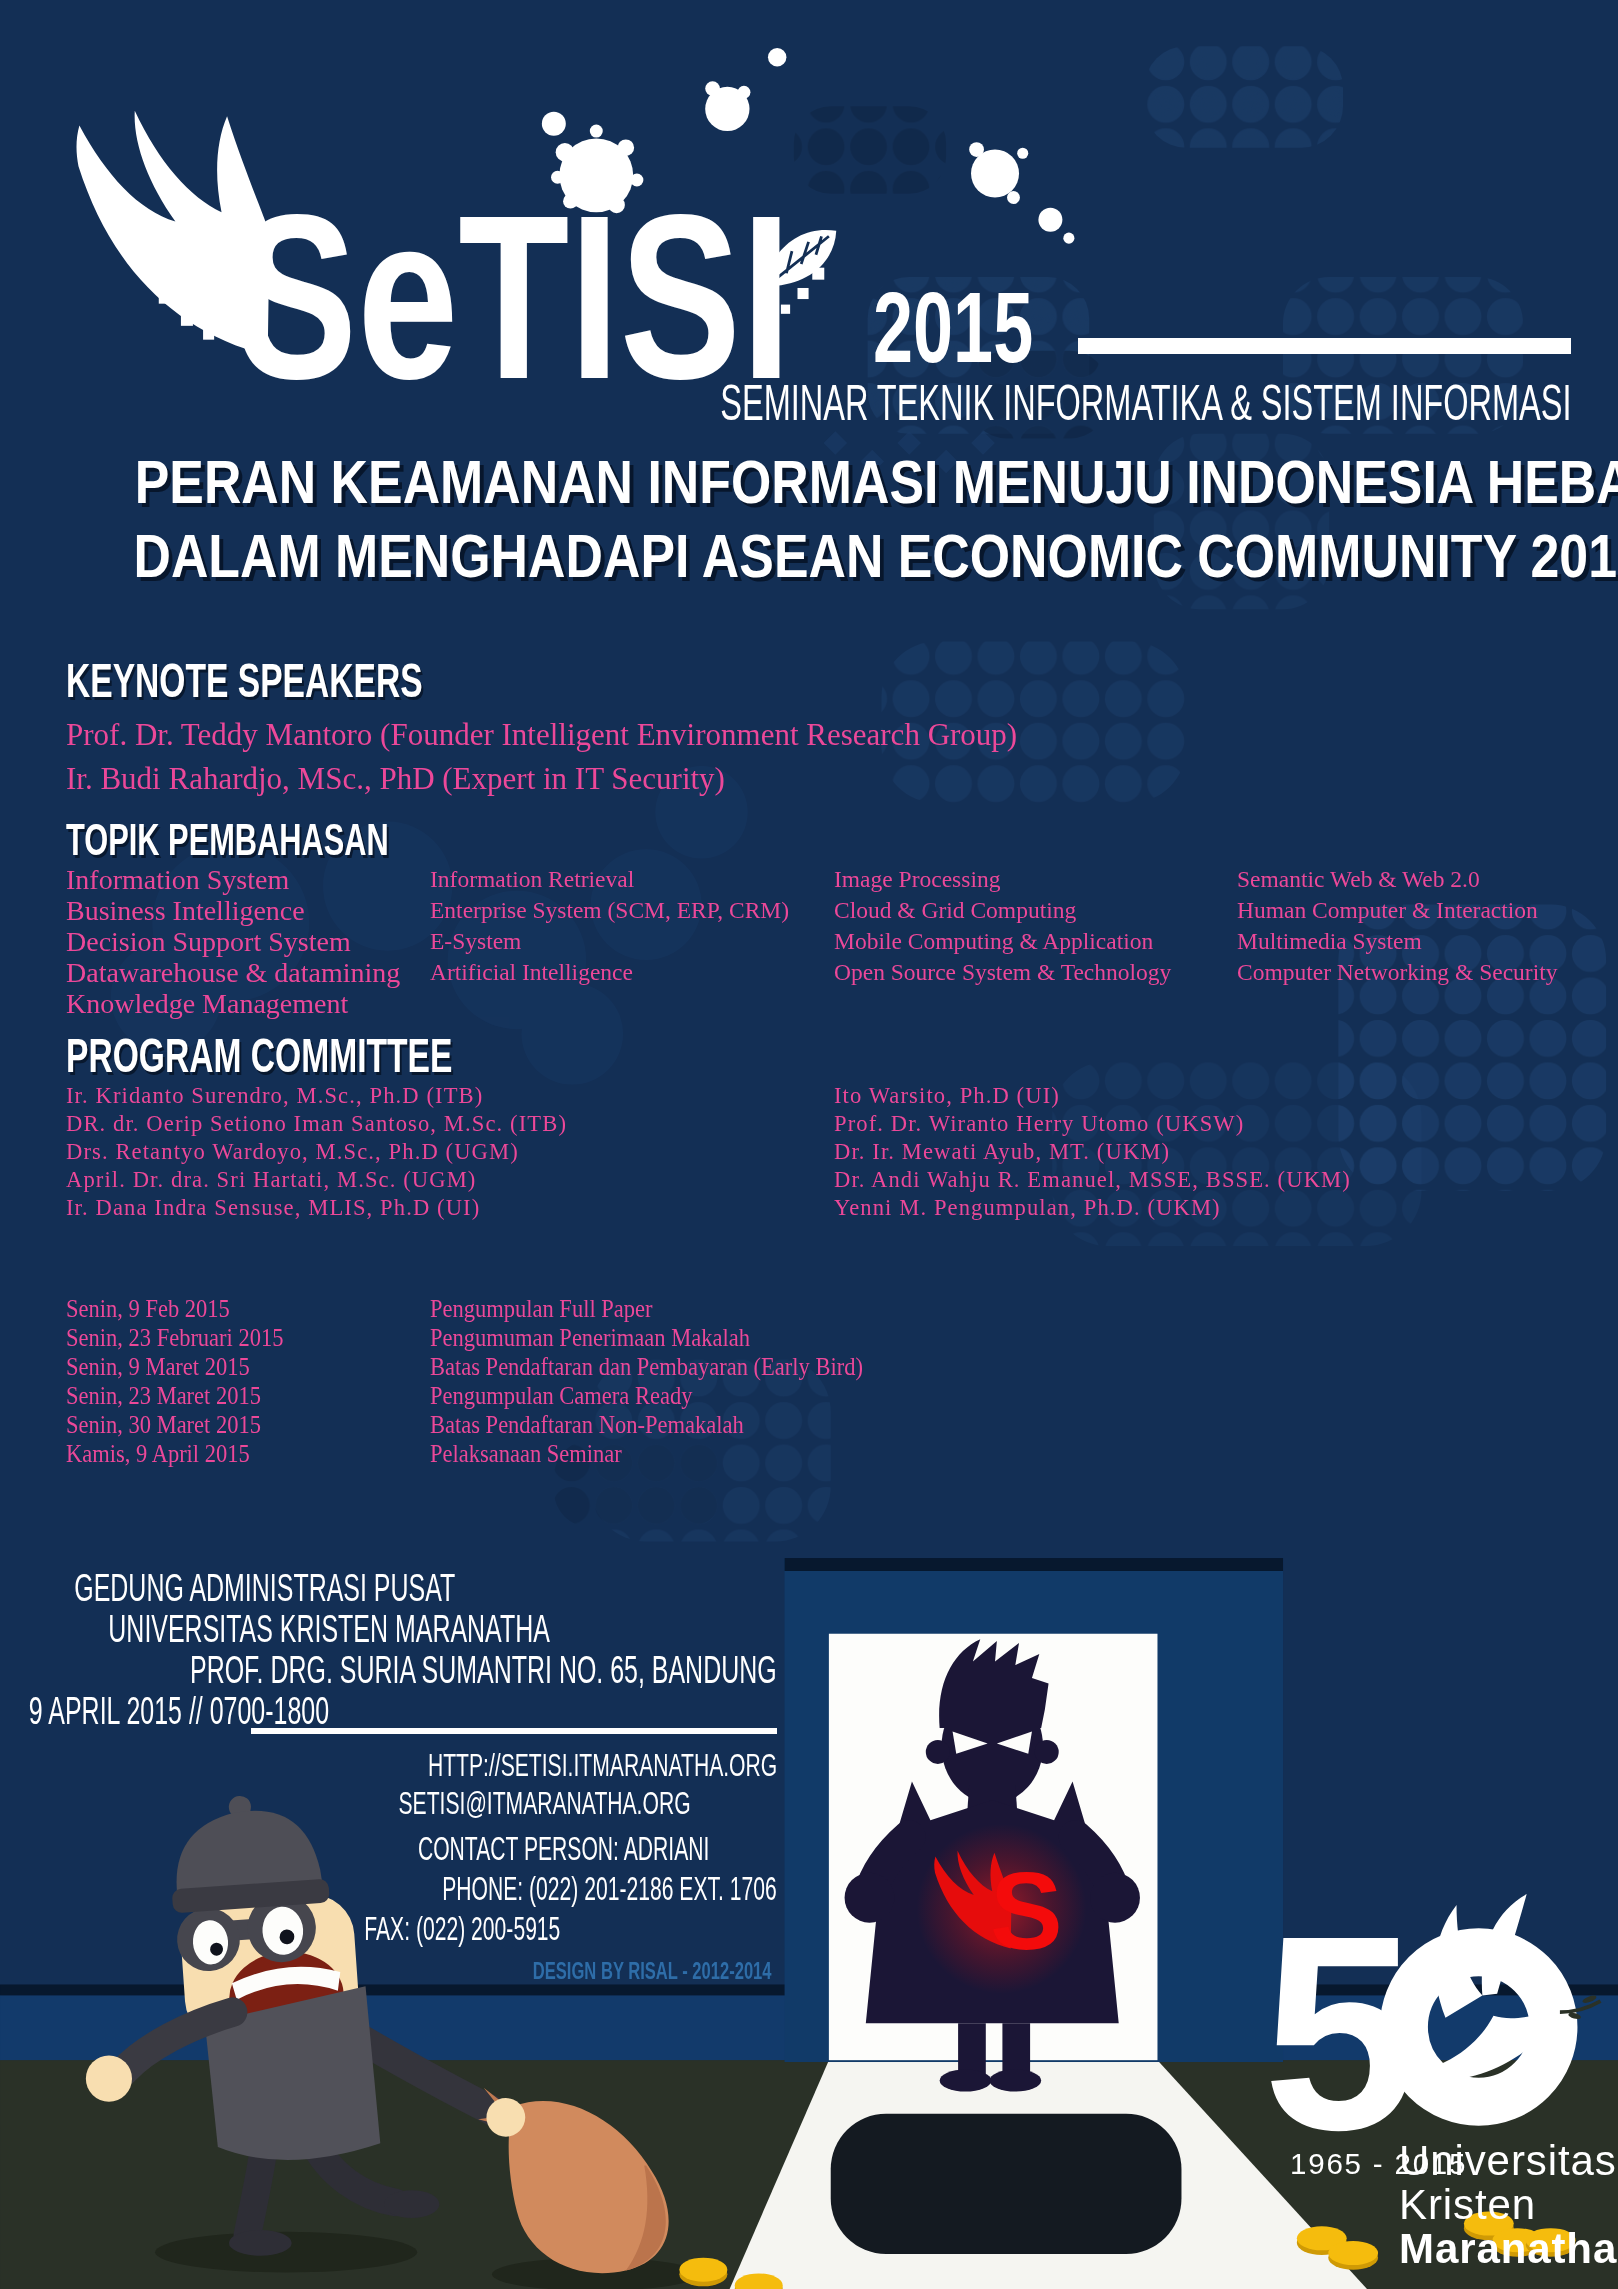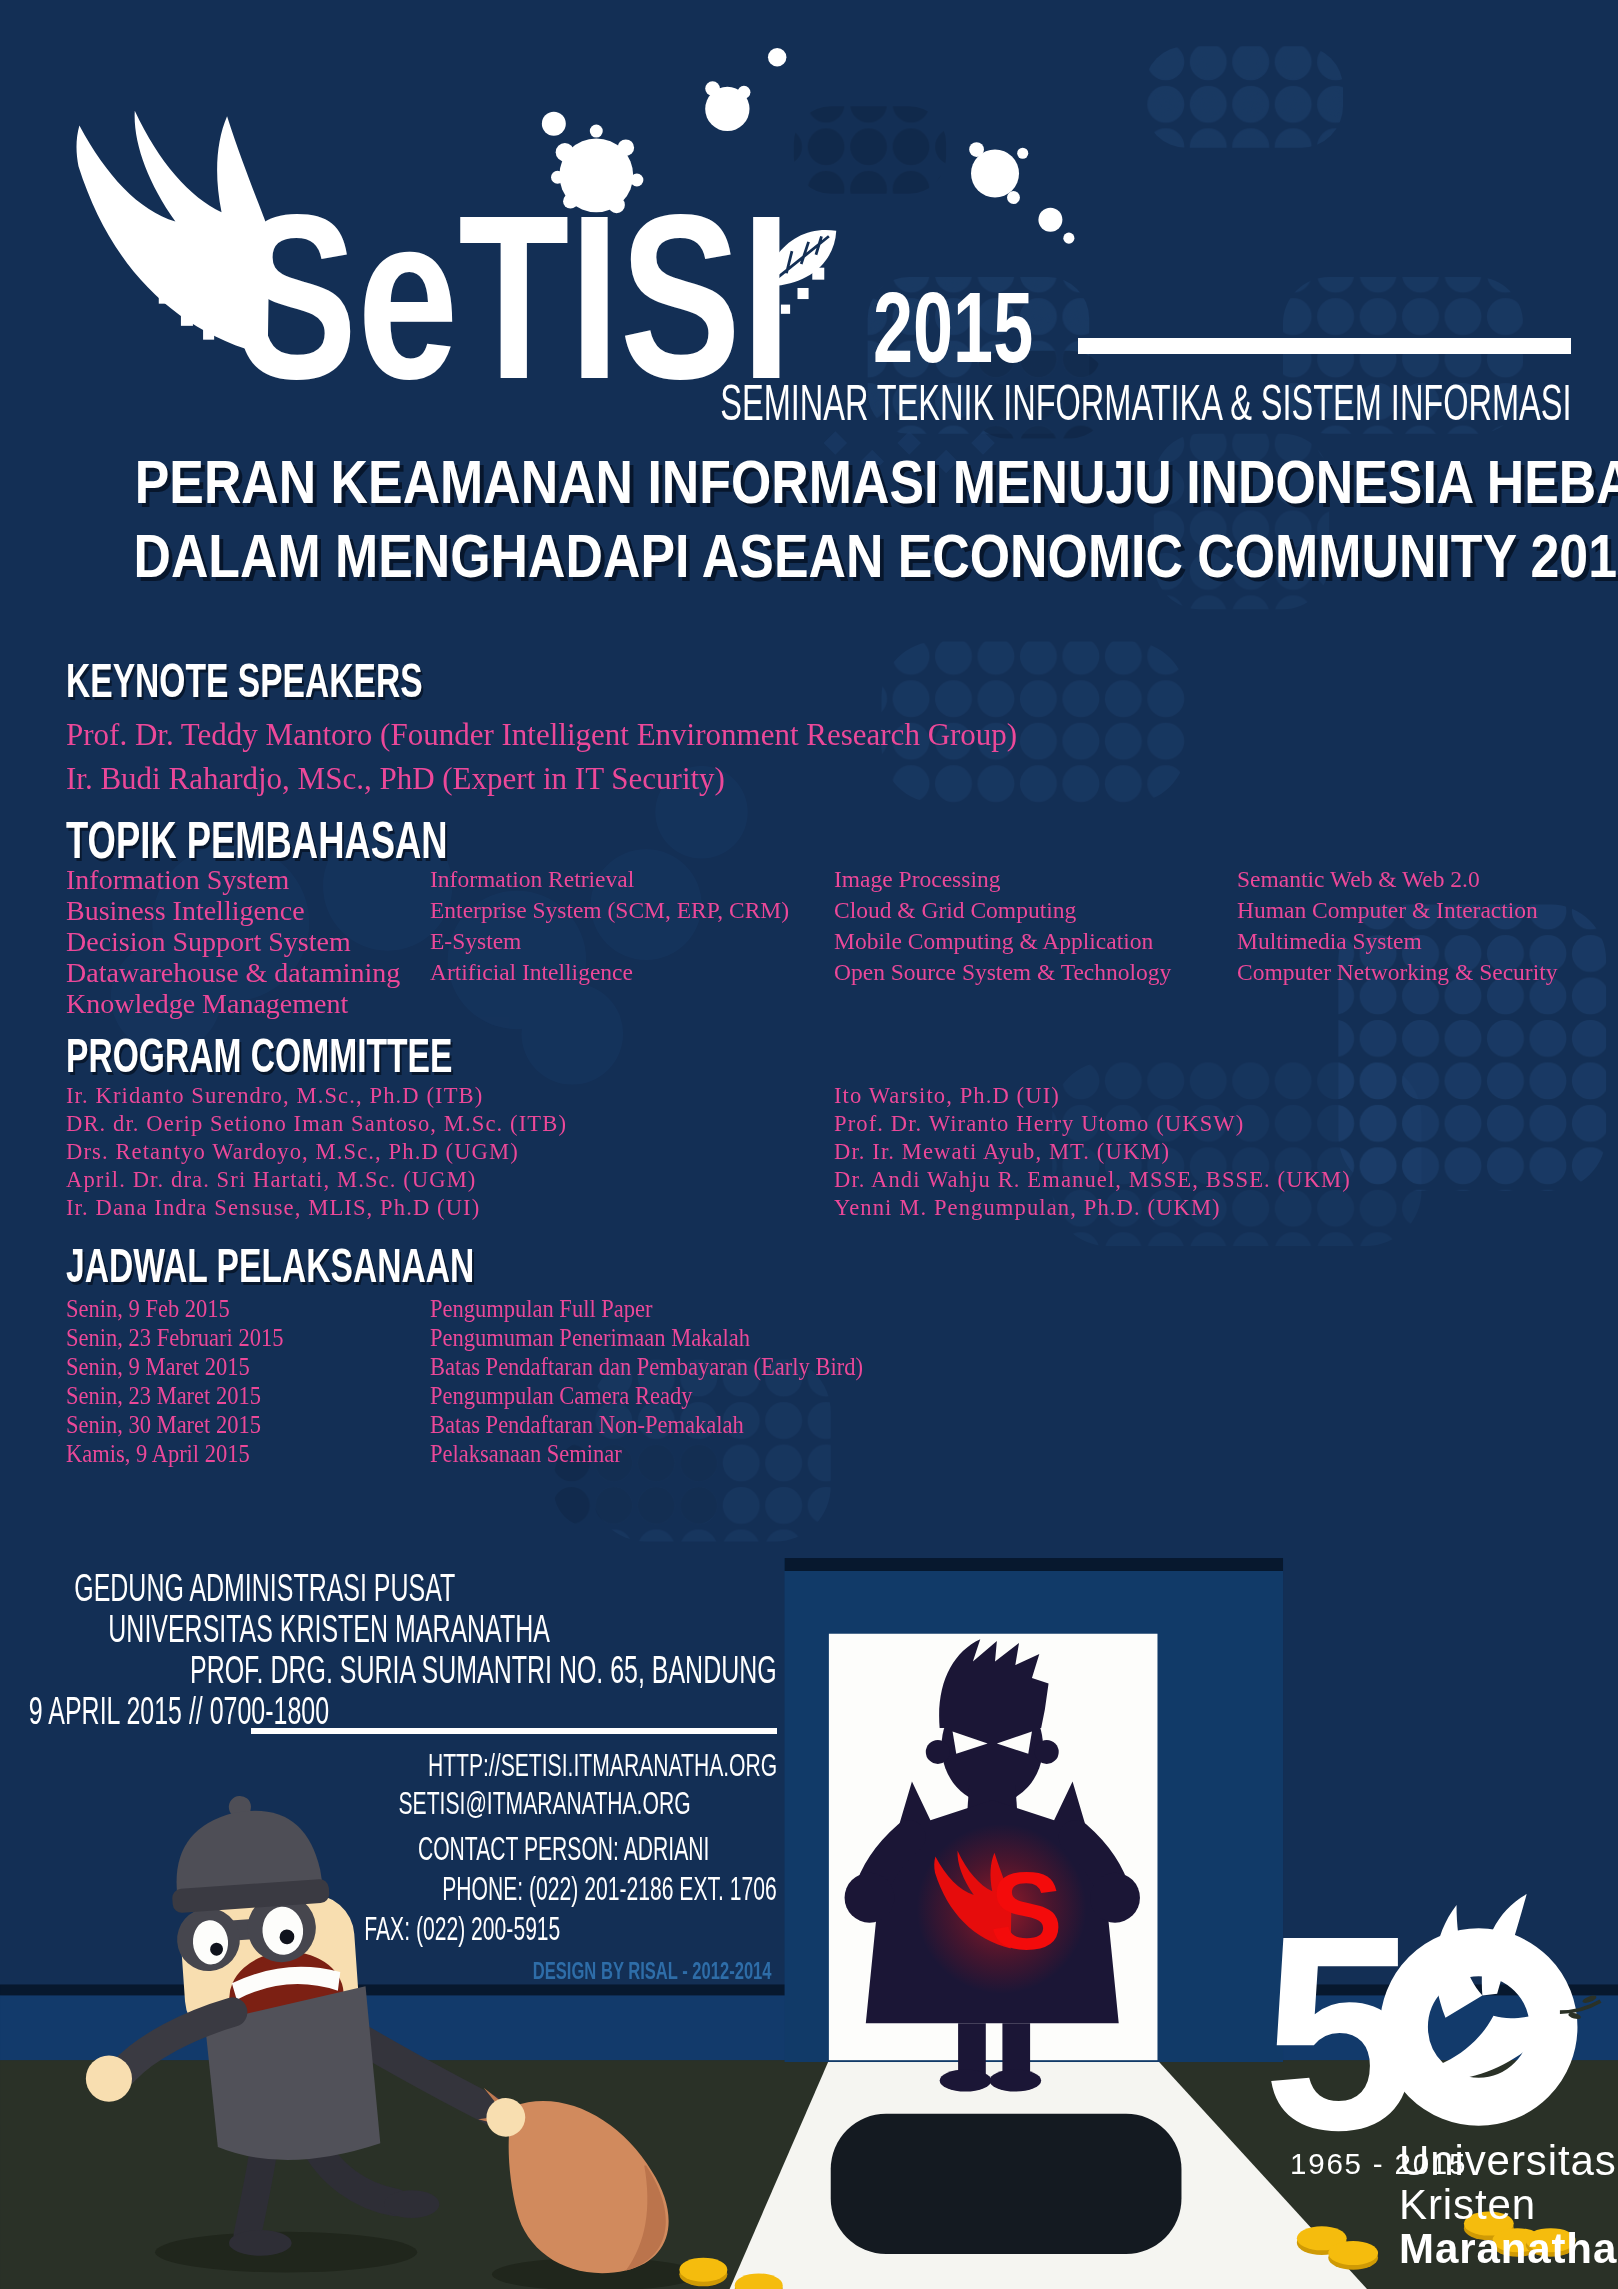--- a/index.html
+++ b/index.html
@@ -267,21 +267,21 @@
   </div>
 
   <div class="abs w cond hshadow" style="left:66px;top:657px;font-size:48px;line-height:48px;font-weight:bold">
     <span class="cx" style="transform:scaleX(.7)">KEYNOTE SPEAKERS</span>
   </div>
   <div class="abs serif" style="left:66px;top:713px;font-size:31px;line-height:44px">
     <div>Prof. Dr. Teddy Mantoro (Founder Intelligent Environment Research Group)</div>
     <div>Ir. Budi Rahardjo, MSc., PhD (Expert in IT Security)</div>
   </div>
 
-  <div class="abs w cond hshadow" style="left:66px;top:816px;font-size:52px;line-height:48px;font-weight:bold">
+  <div class="abs w cond hshadow" style="left:66px;top:816px;font-size:44px;line-height:48px;font-weight:bold">
     <span class="cx" style="transform:scaleX(.7)">TOPIK PEMBAHASAN</span>
   </div>
   <div class="abs serif" style="left:66px;top:864px;font-size:28px;line-height:31px">
     <div>Information System</div>
     <div>Business Intelligence</div>
     <div>Decision Support System</div>
     <div>Datawarehouse &amp; datamining</div>
     <div>Knowledge Management</div>
   </div>
   <div class="abs serif" style="left:430px;top:864px;font-size:23.5px;line-height:31px">
@@ -314,23 +314,20 @@
     <div>Ir. Dana Indra Sensuse, MLIS, Ph.D (UI)</div>
   </div>
   <div class="abs serif" style="left:834px;top:1082px;font-size:22.6px;line-height:28px;letter-spacing:1.1px">
     <div>Ito Warsito, Ph.D (UI)</div>
     <div>Prof. Dr. Wiranto Herry Utomo (UKSW)</div>
     <div>Dr. Ir. Mewati Ayub, MT. (UKM)</div>
     <div>Dr. Andi Wahju R. Emanuel, MSSE, BSSE. (UKM)</div>
     <div>Yenni M. Pengumpulan, Ph.D. (UKM)</div>
   </div>
 
-  <div class="abs w cond hshadow" style="left:66px;top:1242px;font-size:48px;line-height:48px;font-weight:bold">
-    <span class="cx" style="transform:scaleX(.7)">JADWAL PELAKSANAAN</span>
-  </div>
   <div class="abs serif" style="left:66px;top:1294px;font-size:25px;line-height:29px">
     <div><span class="cx" style="transform:scaleX(.9)">Senin, 9 Feb 2015</span></div>
     <div><span class="cx" style="transform:scaleX(.9)">Senin, 23 Februari 2015</span></div>
     <div><span class="cx" style="transform:scaleX(.9)">Senin, 9 Maret 2015</span></div>
     <div><span class="cx" style="transform:scaleX(.9)">Senin, 23 Maret 2015</span></div>
     <div><span class="cx" style="transform:scaleX(.9)">Senin, 30 Maret 2015</span></div>
     <div><span class="cx" style="transform:scaleX(.9)">Kamis, 9 April 2015</span></div>
   </div>
   <div class="abs serif" style="left:430px;top:1294px;font-size:25px;line-height:29px">
     <div><span class="cx" style="transform:scaleX(.9)">Pengumpulan Full Paper</span></div>

